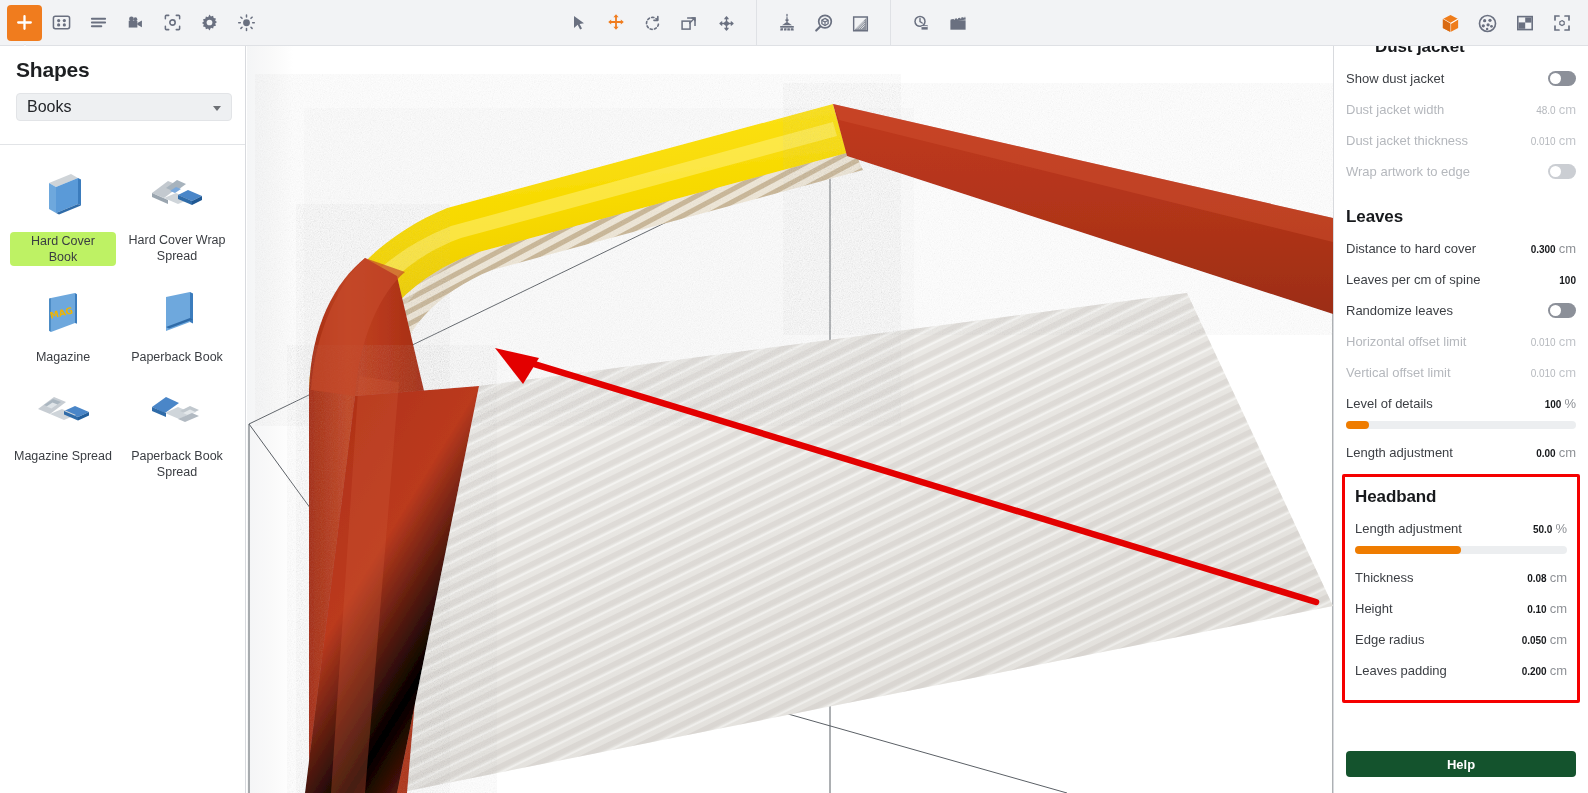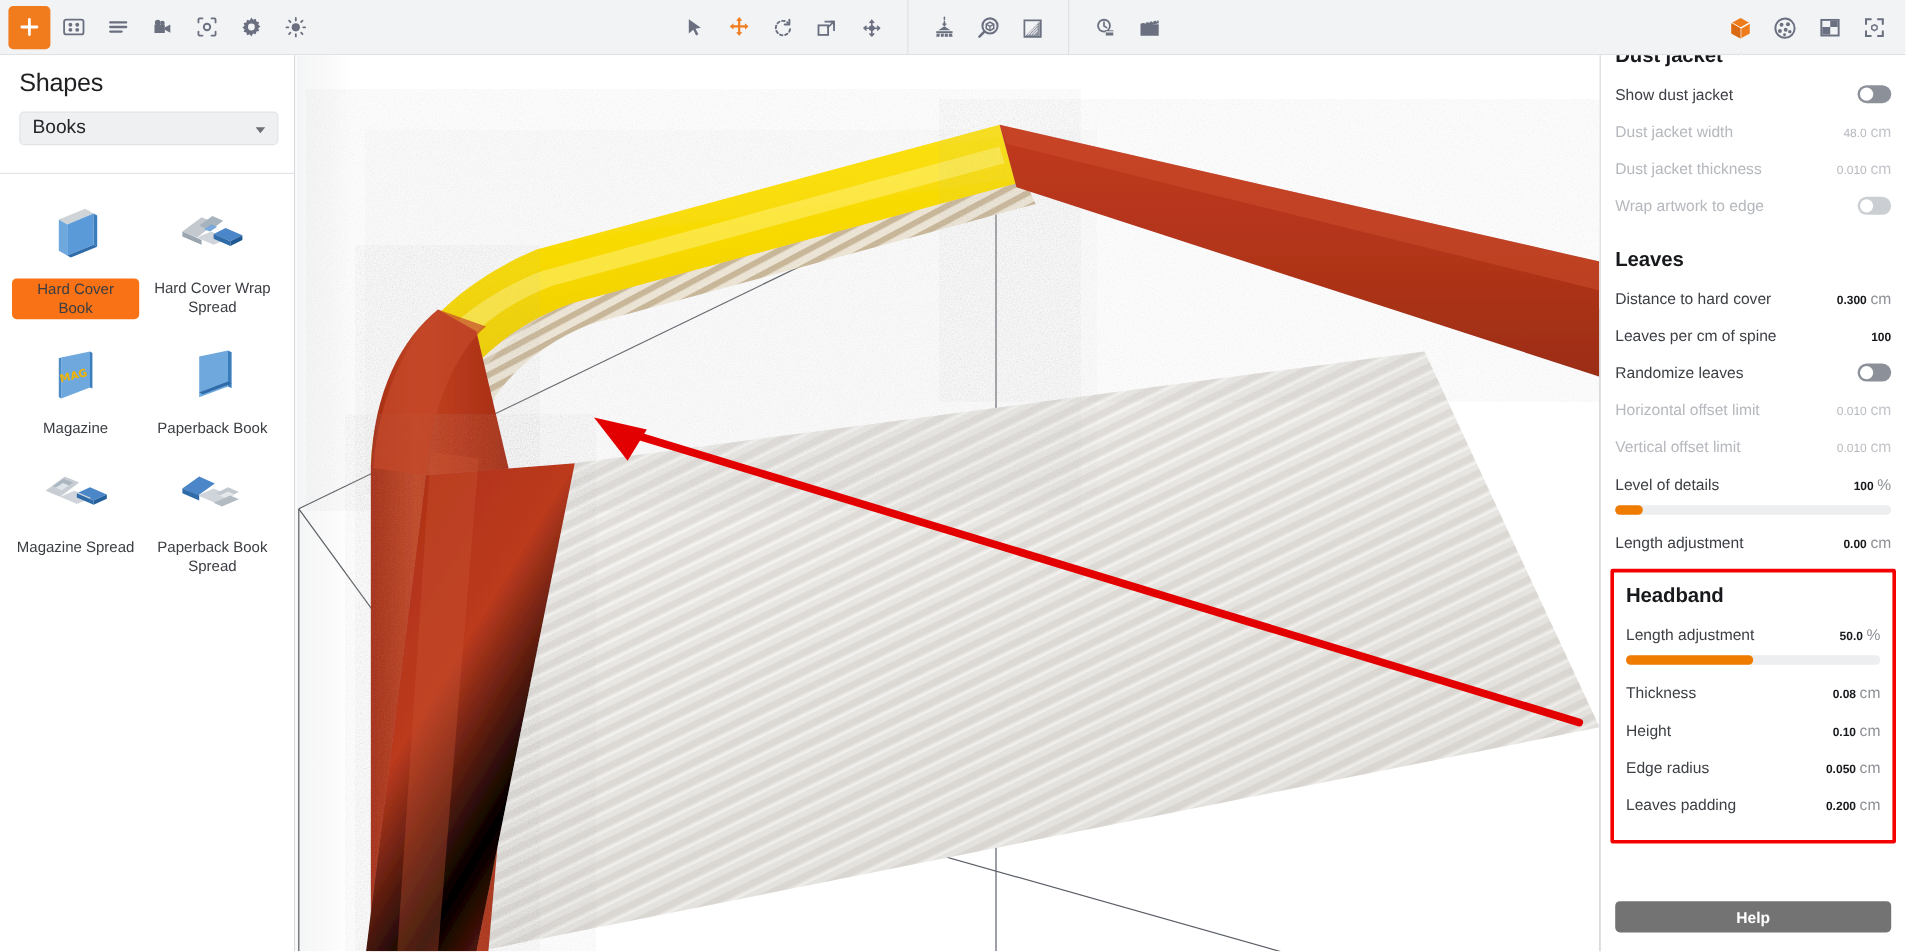--- a/index.html
+++ b/index.html
@@ -43,21 +43,21 @@
   }
 
   
   .left-panel {
     position: absolute; left: 0; top: 46px; width: 246px; height: 747px;
     background: #ffffff;
     border-right: 1px solid #d8dade;
   }
   .left-head { padding: 12px 16px 10px 16px; }
   .left-title {
-    font-size: 21px; font-weight: normal; color: #1d1f21; letter-spacing: -0.2px;
+    font-size: 21px; font-weight: bold; color: #1d1f21; letter-spacing: -0.2px;
   }
   .category-select {
     margin: 11px 0 13px 0; height: 28px; width: 216px;
     background: #eef0f2; border: 1px solid #e2e4e7; border-radius: 4px;
     display: flex; align-items: center; padding: 0 10px;
     font-size: 16px; color: #24262a; cursor: pointer; position: relative;
   }
   .category-select .cs-caret {
     position: absolute; right: 10px; top: 12px;
     width: 0; height: 0;
@@ -78,21 +78,21 @@
   }
   .shape-thumb {
     width: 62px; height: 58px;
     display: flex; align-items: center; justify-content: center;
   }
   .shape-label {
     margin-top: 7px; font-size: 12.5px; line-height: 16px;
     color: #3a3d42; text-align: center; max-width: 108px;
   }
   .shape-label.selected {
-    background: #f97316; border-radius: 4px; padding: 1px 7px;
+    background: #bef264; border-radius: 4px; padding: 1px 7px;
   }
 
   
   .viewport {
     position: absolute; left: 247px; top: 46px;
     width: 1086px; height: 747px;
     background: #ffffff; overflow: hidden;
   }
   .viewport-fade {
     position: absolute; left: 0; top: 0; width: 46px; height: 747px;
@@ -107,21 +107,21 @@
     border-left: 1px solid #d8dade;
   }
   .right-scroll {
     position: absolute; left: 0; top: 0; right: 0; bottom: 58px;
     overflow: hidden; padding: 0 12px;
   }
   .sec-title {
     font-size: 17px; font-weight: bold; color: #17191c;
     margin: 0 0 6px 0; letter-spacing: -0.1px;
   }
-  .sec-title.clipped { margin-top: -9px; }
+  .sec-title.clipped { margin-top: -9px; margin-left: 29px; }
   .prop-row {
     height: 31px; display: flex; align-items: center;
     justify-content: space-between; font-size: 13px;
   }
   .prop-label { color: #3c3f44; }
   .prop-row.disabled .prop-label { color: #b5b8bd; }
   .prop-val { color: #17191c; font-weight: bold; font-size: 10px; }
   .prop-unit { color: #8e9196; font-weight: normal; margin-left: 3px; }
   .prop-row.disabled .prop-val { color: #b5b8bd; font-weight: normal; }
   .prop-row.disabled .prop-unit { color: #c2c5ca; }
@@ -145,21 +145,21 @@
     border-radius: 4px; background: #ef7c00;
   }
   .gap-md { height: 20px; }
 
   .headband-box {
     border: 3px solid #f50000; border-radius: 2px;
     padding: 10px 10px 14px 10px; margin: 6px -4px 0 -4px;
   }
   .help-btn {
     position: absolute; left: 12px; right: 12px; bottom: 16px;
-    height: 26px; border-radius: 4px; background: #737373;
+    height: 26px; border-radius: 4px; background: #14532d;
     color: #ffffff; font-size: 13px; font-weight: bold;
     display: flex; align-items: center; justify-content: center;
     cursor: pointer; border: none;
   }
 </style>
 </head>
 <body>
 
 <div id="app">
 

